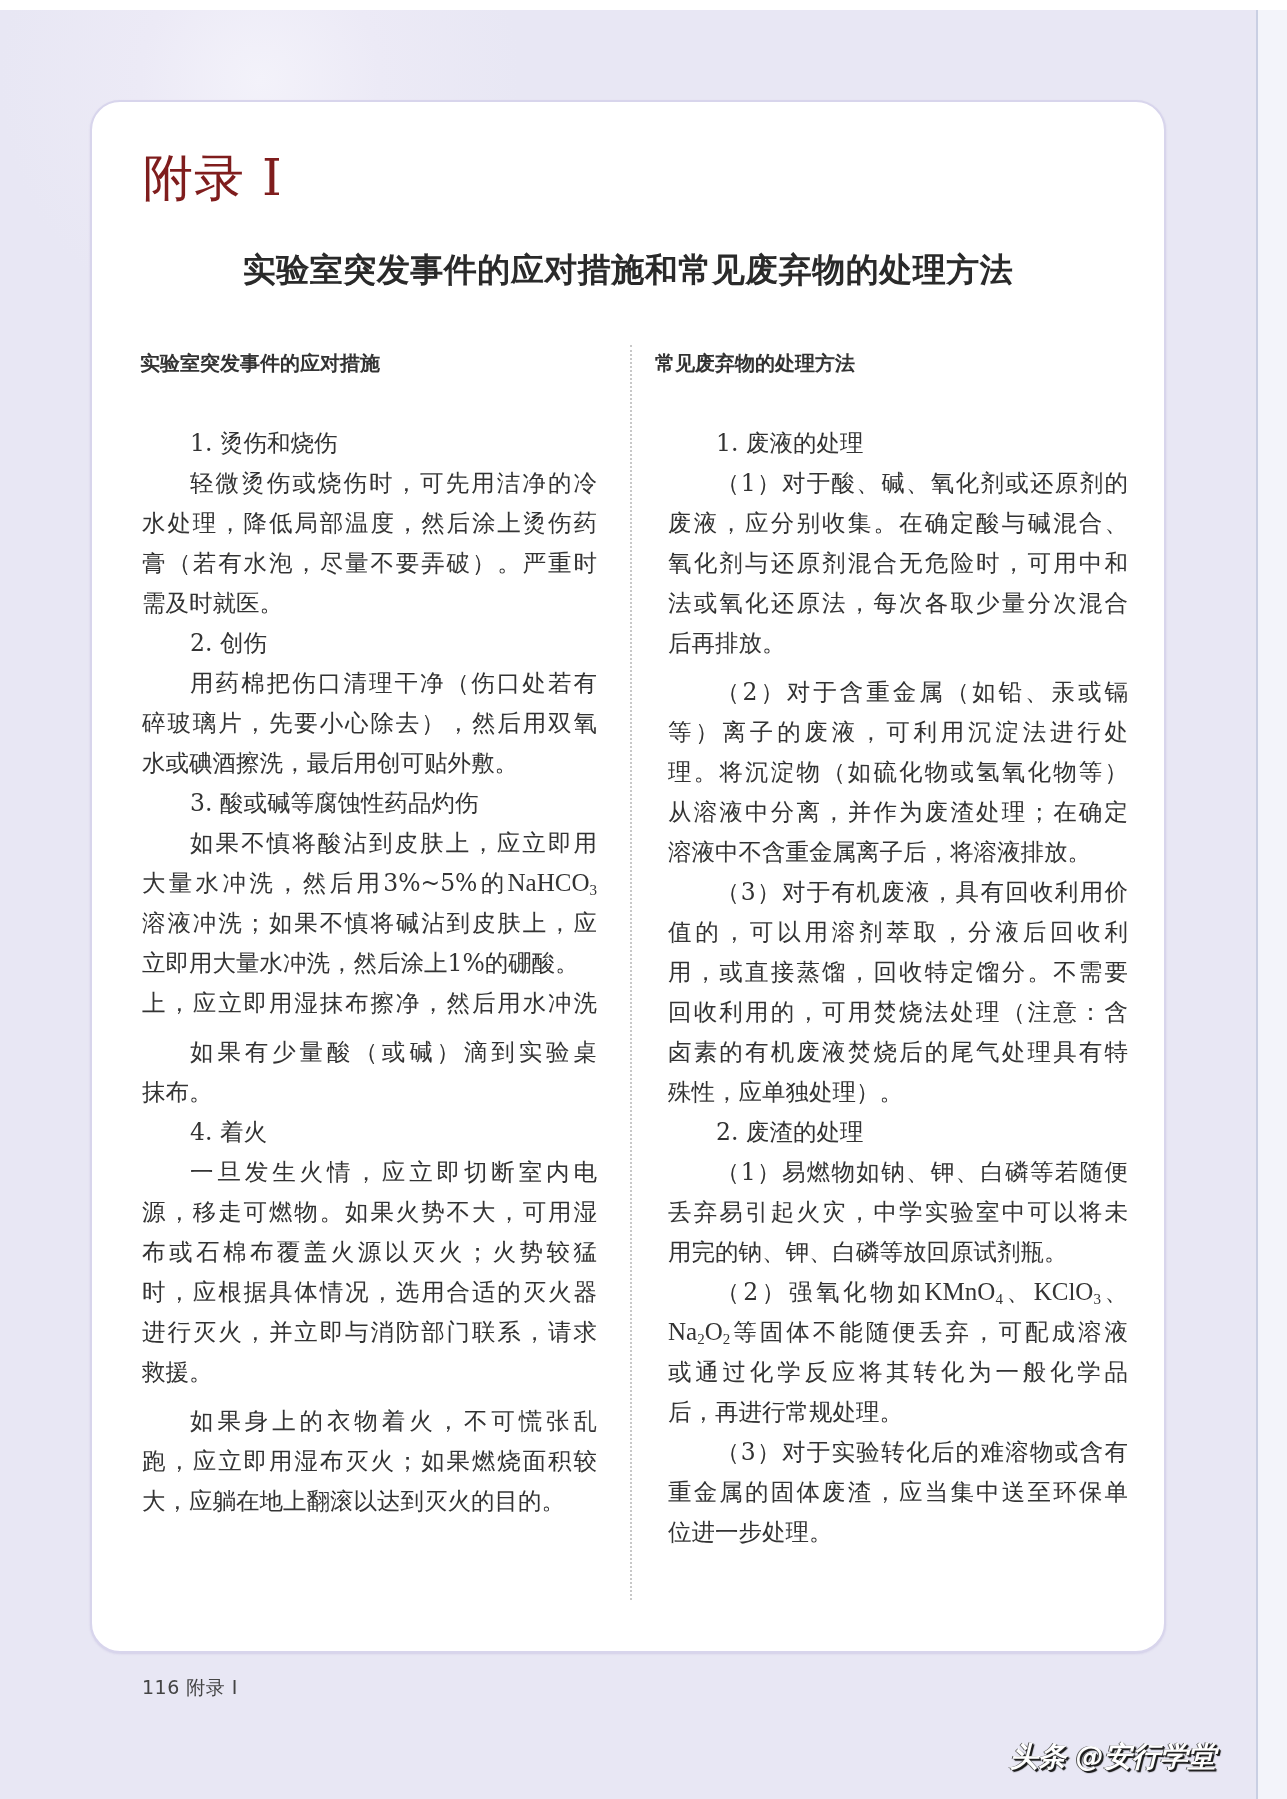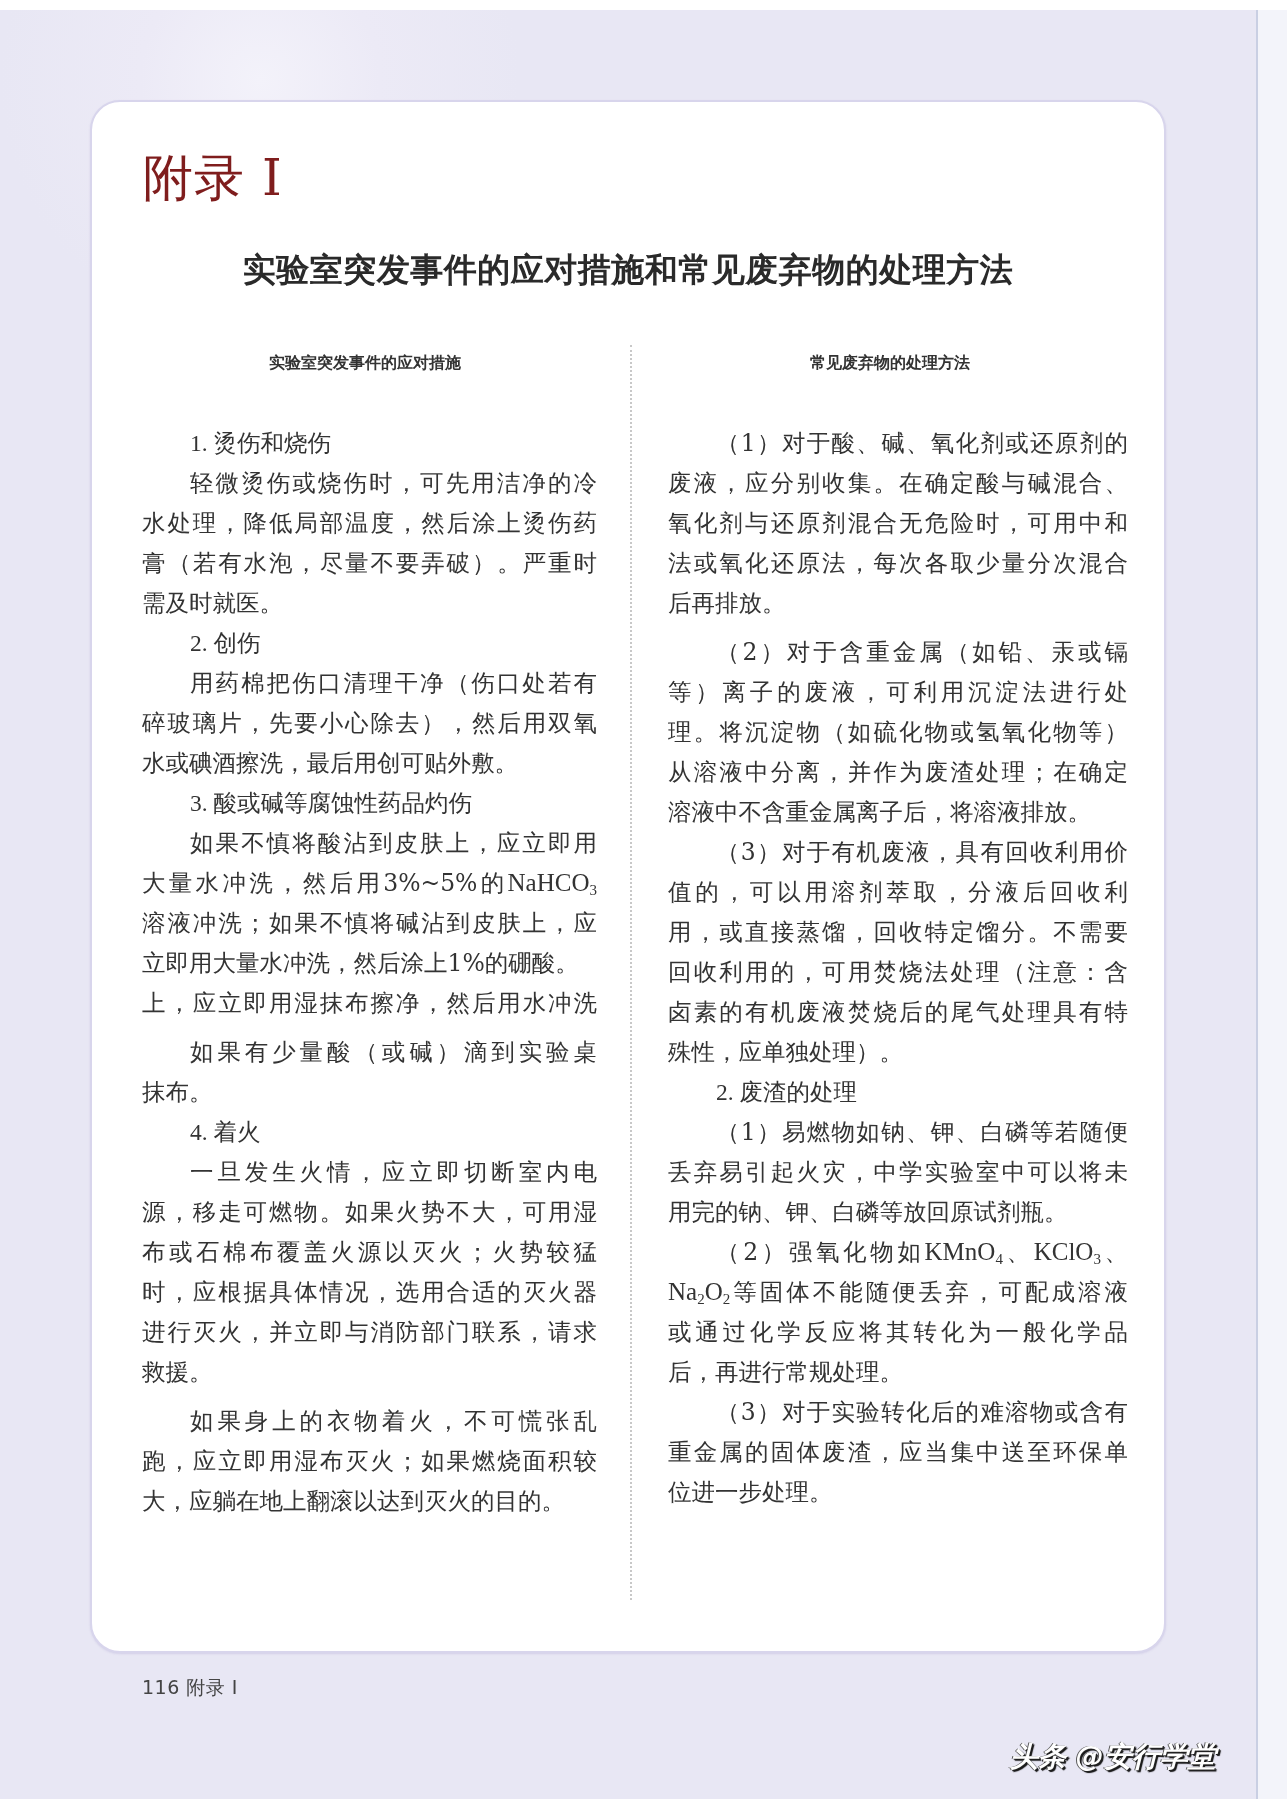--- a/index.html
+++ b/index.html
@@ -37,40 +37,39 @@
   }
   .main-title {
     position: absolute; left: 0; width: 1256px; top: 250px;
     text-align: center;
     font-size: 33px; line-height: 40px; font-weight: bold; color: #2a2a2a;
     letter-spacing: 0.5px;
   }
   .col-heading {
     position: absolute; top: 348px;
     font-family: "DejaVu Sans", "Liberation Sans", sans-serif;
-    font-size: 16px; line-height: 30px; font-weight: bold; color: #333;
-    text-align: center;
+    font-size: 20px; line-height: 30px; font-weight: bold; color: #333;
   }
   .col-heading.left { left: 140px; width: 450px; }
   .col-heading.right { left: 655px; width: 470px; }
   .divider {
     position: absolute; left: 630px; top: 345px; width: 0; height: 1255px;
     border-left: 2px dotted #c8c8c8;
   }
   .column { position: absolute; top: 423px; }
   .column.left { left: 142px; width: 455px; }
   .column.right { left: 668px; width: 460px; }
   .line {
     height: 40px; line-height: 40px; font-size: 23.5px;
     white-space: nowrap; color: #333;
     text-align: justify; text-align-last: justify;
   }
   .line.last { text-align-last: left; }
   .line.head {
-    text-align-last: left; padding-left: 48px; font-family: Liberation Serif, serif;
+    text-align-last: left; padding-left: 48px;
   }
   .line.indent { padding-left: 48px; }
   .line.gap { margin-top: 9px; }
   .chem { font-family: Liberation Serif, serif; font-size: 25px; }
   .chem sub { font-size: 15px; vertical-align: -4px; line-height: 0; }
   .footer {
     position: absolute; left: 142px; top: 1675px;
     font-family: "DejaVu Sans", "Liberation Sans", sans-serif;
     font-size: 19px; color: #444; letter-spacing: 0.5px; text-align: center;
   }
@@ -123,20 +122,21 @@
     <div class="line">源，移走可燃物。如果火势不大，可用湿</div>
     <div class="line">布或石棉布覆盖火源以灭火；火势较猛</div>
     <div class="line">时，应根据具体情况，选用合适的灭火器</div>
     <div class="line">进行灭火，并立即与消防部门联系，请求</div>
     <div class="line last">救援。</div>
     <div class="line indent gap">如果身上的衣物着火，不可慌张乱</div>
     <div class="line">跑，应立即用湿布灭火；如果燃烧面积较</div>
     <div class="line last">大，应躺在地上翻滚以达到灭火的目的。</div>
   </div>
 <div class="column right" id="col-right">
+    <div class="line head">1. 废液的处理</div>
     <div class="line indent">（1）对于酸、碱、氧化剂或还原剂的</div>
     <div class="line">废液，应分别收集。在确定酸与碱混合、</div>
     <div class="line">氧化剂与还原剂混合无危险时，可用中和</div>
     <div class="line">法或氧化还原法，每次各取少量分次混合</div>
     <div class="line last">后再排放。</div>
     <div class="line indent gap">（2）对于含重金属（如铅、汞或镉</div>
     <div class="line">等）离子的废液，可利用沉淀法进行处</div>
     <div class="line">理。将沉淀物（如硫化物或氢氧化物等）</div>
     <div class="line">从溶液中分离，并作为废渣处理；在确定</div>
     <div class="line last">溶液中不含重金属离子后，将溶液排放。</div>

